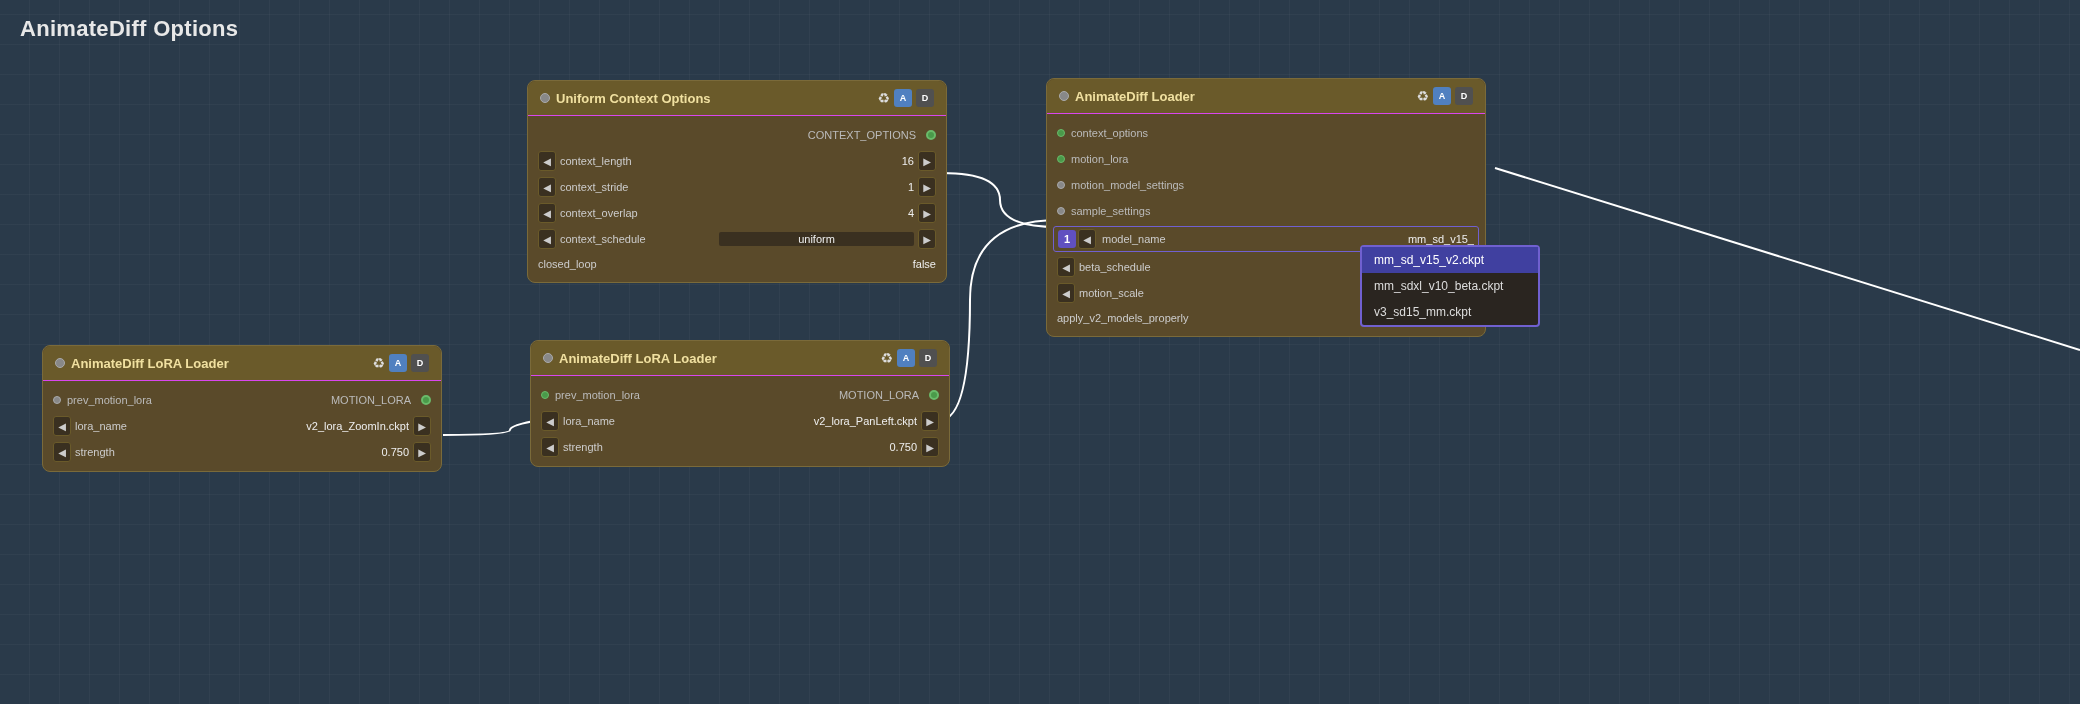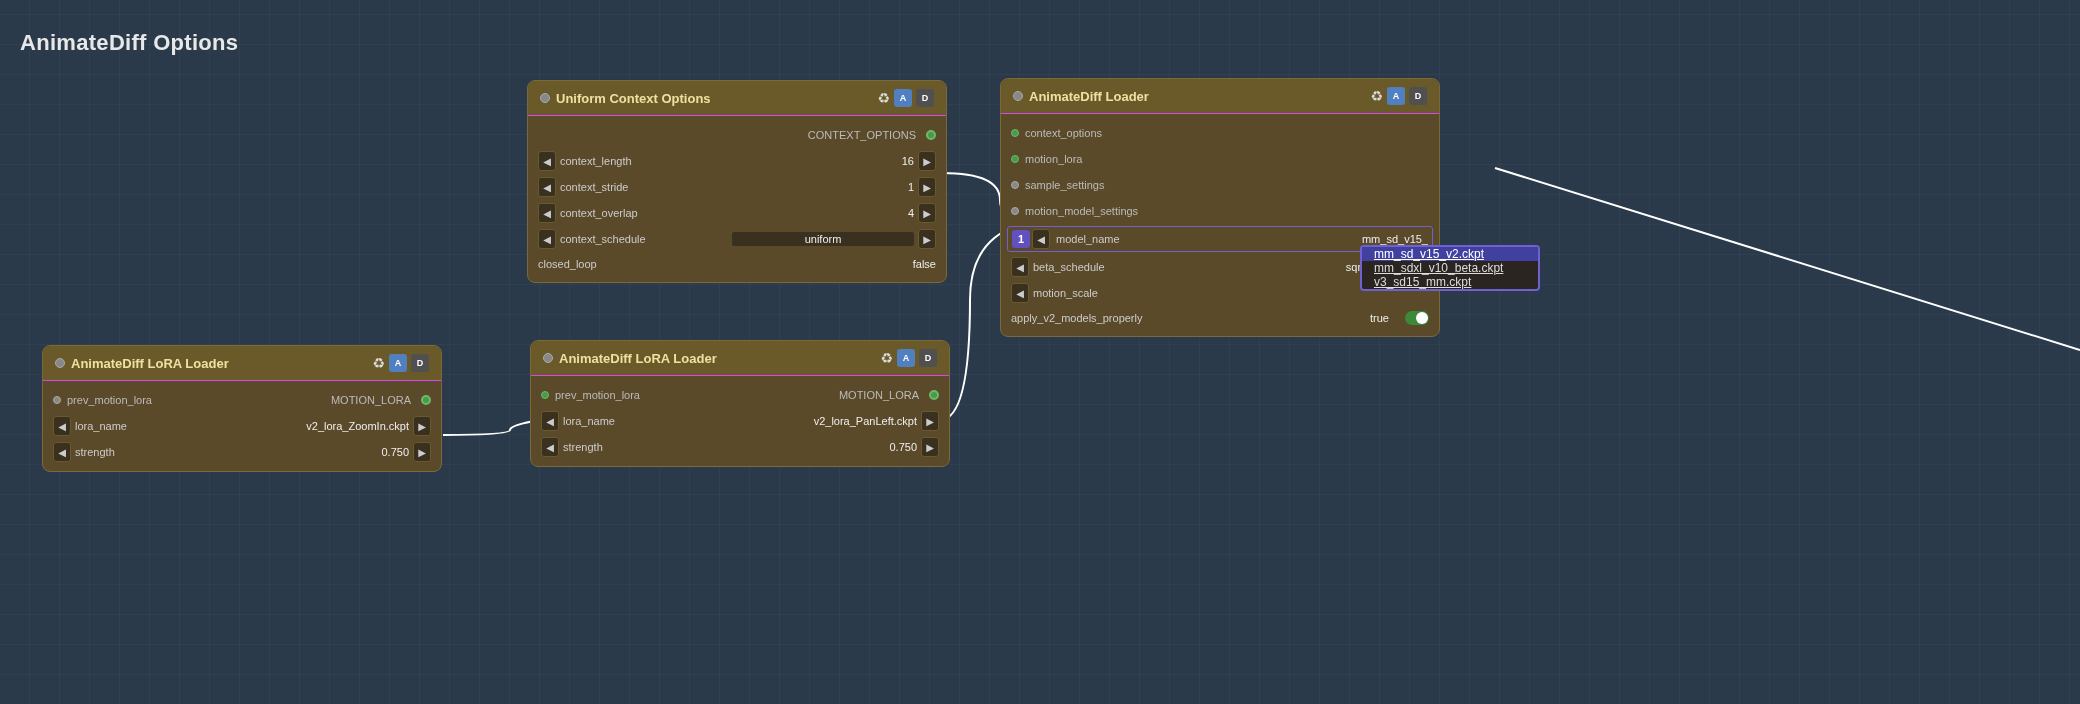--- a/index.html
+++ b/index.html
@@ -27,21 +27,21 @@
       repeating-linear-gradient(
         90deg,
         transparent,
         transparent 29px,
         rgba(255,255,255,0.03) 29px,
         rgba(255,255,255,0.03) 30px
       );
     }
     .page-title {
       position: absolute;
-      top: 30px;
+      top: 16px;
       left: 20px;
       font-size: 22px;
       font-weight: 600;
       color: #e8e8e8;
       letter-spacing: 0.3px;
       text-align: right;
     }
     
     .node {
       position: absolute;
@@ -156,21 +156,21 @@
       color: #eee;
       text-align: right;
       min-width: 40px;
     }
     .ctrl-value-text {
       font-size: 11px;
       color: #eee;
       text-align: center;
       flex: 1;
       background: #3a3020;
-      padding: 1px 7px;
+      padding: 1px 20px;
       border-radius: 2px;
     }
     .field-row {
       display: flex;
       align-items: center;
       padding: 2px 10px;
       min-height: 24px;
       gap: 12px;
     }
     .field-label {
@@ -194,25 +194,24 @@
     
     .dropdown-popup {
       position: absolute;
       background: #2a2520;
       border: 2px solid #7060d0;
       border-radius: 4px;
       z-index: 100;
       min-width: 180px;
     }
     .dropdown-item {
-      padding: 0 12px;
+      padding: 6px 12px;
       font-size: 12px;
       color: #ddd;
       cursor: pointer;
-      text-decoration: underline;
     }
     .dropdown-item:hover, .dropdown-item.selected {
       background: #4040a0;
       color: white;
     }
     .number-badge {
       background: #6050c0;
       color: white;
       font-size: 11px;
       font-weight: bold;
@@ -305,21 +304,21 @@
         <div class="ctrl-arrow">▶</div>
       </div>
 
       <div class="field-row">
         <span class="field-label">closed_loop</span>
         <span class="field-value">false</span>
       </div>
     </div>
   </div>
 
-  <div class="node" style="left: 1000px; top: 78px; width: 440px;">
+  <div class="node" style="left: 1046px; top: 78px; width: 440px;">
     <div class="node-header">
       <div class="node-dot"></div>
       <span class="node-title">AnimateDiff Loader</span>
       <div class="node-icons">
         <span style="font-size:14px;">♻</span>
         <div class="node-icon-badge badge-a">A</div>
         <div class="node-icon-badge badge-d">D</div>
       </div>
     </div>
     <div class="node-body">
@@ -327,25 +326,25 @@
       <div class="node-row">
         <div class="separator-dot green" style="background:#4a9a4a;border-color:#6aba6a;"></div>
         <span class="input-label">context_options</span>
       </div>
       <div class="node-row">
         <div class="separator-dot green" style="background:#4a9a4a;border-color:#6aba6a;"></div>
         <span class="input-label">motion_lora</span>
       </div>
       <div class="node-row">
         <div class="separator-dot"></div>
+        <span class="input-label">motion_model_settings</span>
+      </div>
+      <div class="node-row">
+        <div class="separator-dot"></div>
         <span class="input-label">sample_settings</span>
-      </div>
-      <div class="node-row">
-        <div class="separator-dot"></div>
-        <span class="input-label">motion_model_settings</span>
       </div>
 
       <div class="model-name-row">
         <div class="number-badge">1</div>
         <div class="ctrl-arrow" style="background:#3a3020;">◀</div>
         <span style="font-size:11px;color:#ccc;padding: 0 4px;">model_name</span>
         <span style="font-size:11px;color:#eee;flex:1;text-align:right;">mm_sd_v15_</span>
       </div>
 
       <div class="control-row">

